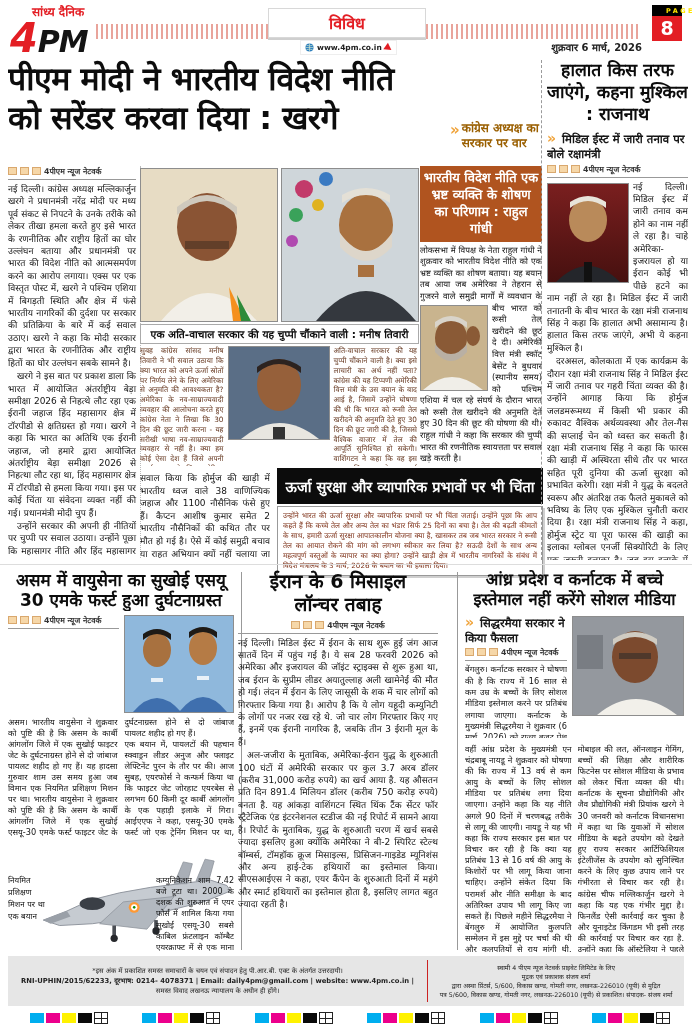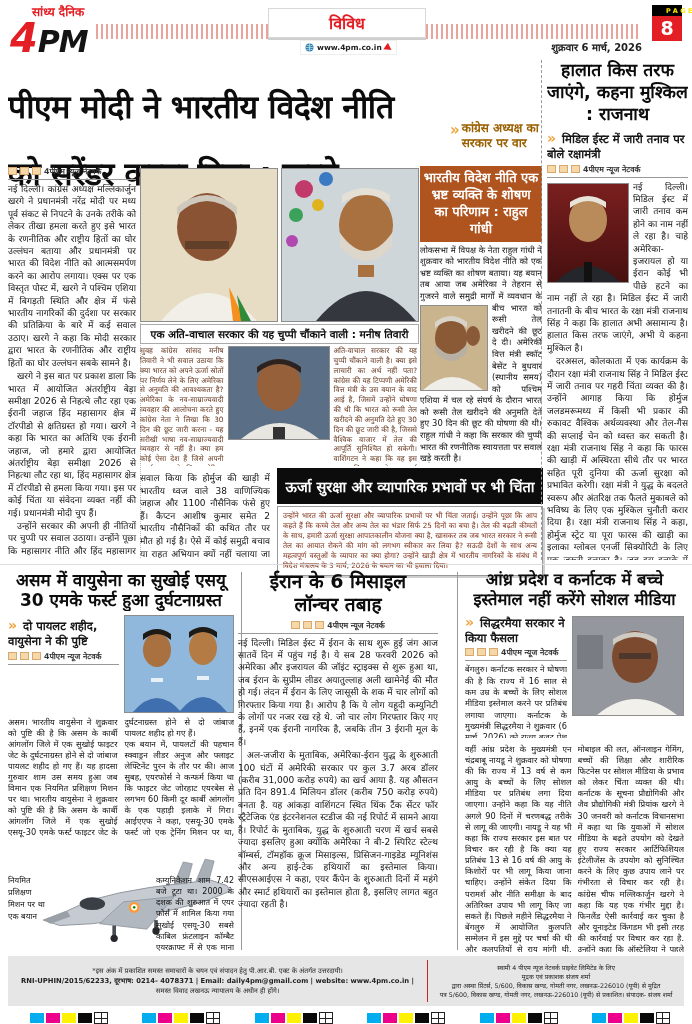--- a/index.html
+++ b/index.html
@@ -19,21 +19,21 @@
       background:#fff;padding:0 4px;border:1px solid #eee;}
   .web-bar .txt{font-size:7.5px;font-weight:bold;color:#222;}
   .web-arrow{width:0;height:0;border-left:7px solid #e31e24;border-top:4px solid transparent;border-bottom:4px solid transparent;transform:rotate(35deg);}
   .hdr-date{position:absolute;right:50px;top:40px;font-size:10px;font-weight:bold;color:#222;}
   .page-box{position:absolute;right:10px;top:5px;width:30px;text-align:center;}
   .page-label{background:#000000;color:#ffe400;font-size:6.5px;font-weight:bold;letter-spacing:2.5px;padding:2px 0 1px 14px;}
   .page-num{background:#e31e24;color:#fff;font-weight:bold;font-size:19px;height:25px;line-height:25px;}
   
   .lead-hl{position:absolute;left:8px;top:60px;width:536px;font-weight:bold;color:#0c0c0c;
       font-size:32px;line-height:1.22;letter-spacing:-0.5px;white-space:nowrap;overflow:hidden;}
-  .lead-hl span{display:block;margin-top:28px;}
+  .lead-hl span{display:block;}
   .lead-kicker{position:absolute;left:450px;top:121px;width:92px;font-size:12px;font-weight:bold;
       color:#9a5f00;line-height:1.25;}
   .lead-kicker .bul{color:#f0a43c;font-size:15px;float:left;margin-right:2px;}
   .byline-row{display:flex;align-items:center;gap:3px;font-size:7.8px;font-weight:bold;color:#333;}
   .sq{width:7px;height:6px;background:#f6d7a8;border:1px solid #d9a86e;display:inline-block;}
   .rule{border:0;border-top:1px solid #999;margin:3px 0;}
   .body-txt{font-size:9px;line-height:1.38;text-align:justify;color:#141414;}
   .body-txt p{margin:0 0 1px 0;}
   .body-txt p + p{text-indent:9px;}
   .lead-col1{position:absolute;left:8px;top:166px;width:128px;height:392px;overflow:hidden;
@@ -268,24 +268,20 @@
   <div class="vline1"></div>
   <div class="vline2"></div>
 
   <div class="col1">
     <div class="bh">
       <span>असम में वायुसेना का सुखोई एसयू</span>
       <span>30 एमके फर्स्ट हुआ दुर्घटनाग्रस्त</span>
     </div>
     <div class="suk-top">
       <div class="suk-left">
-        <div class="subhead">
-          <span class="bul">»</span>
-          <span>दो पायलट शहीद, वायुसेना ने की पुष्टि</span>
-        </div>
         <div class="byline-row">
           <span class="sq"></span>
             <span class="sq"></span>
             <span class="sq"></span>
           <span>4पीएम न्यूज नेटवर्क</span>
         </div>
         <hr class="rule">
       </div>
       <div class="photo ph-pilots">
         <svg width="108" height="96" viewBox="0 0 108 96">

